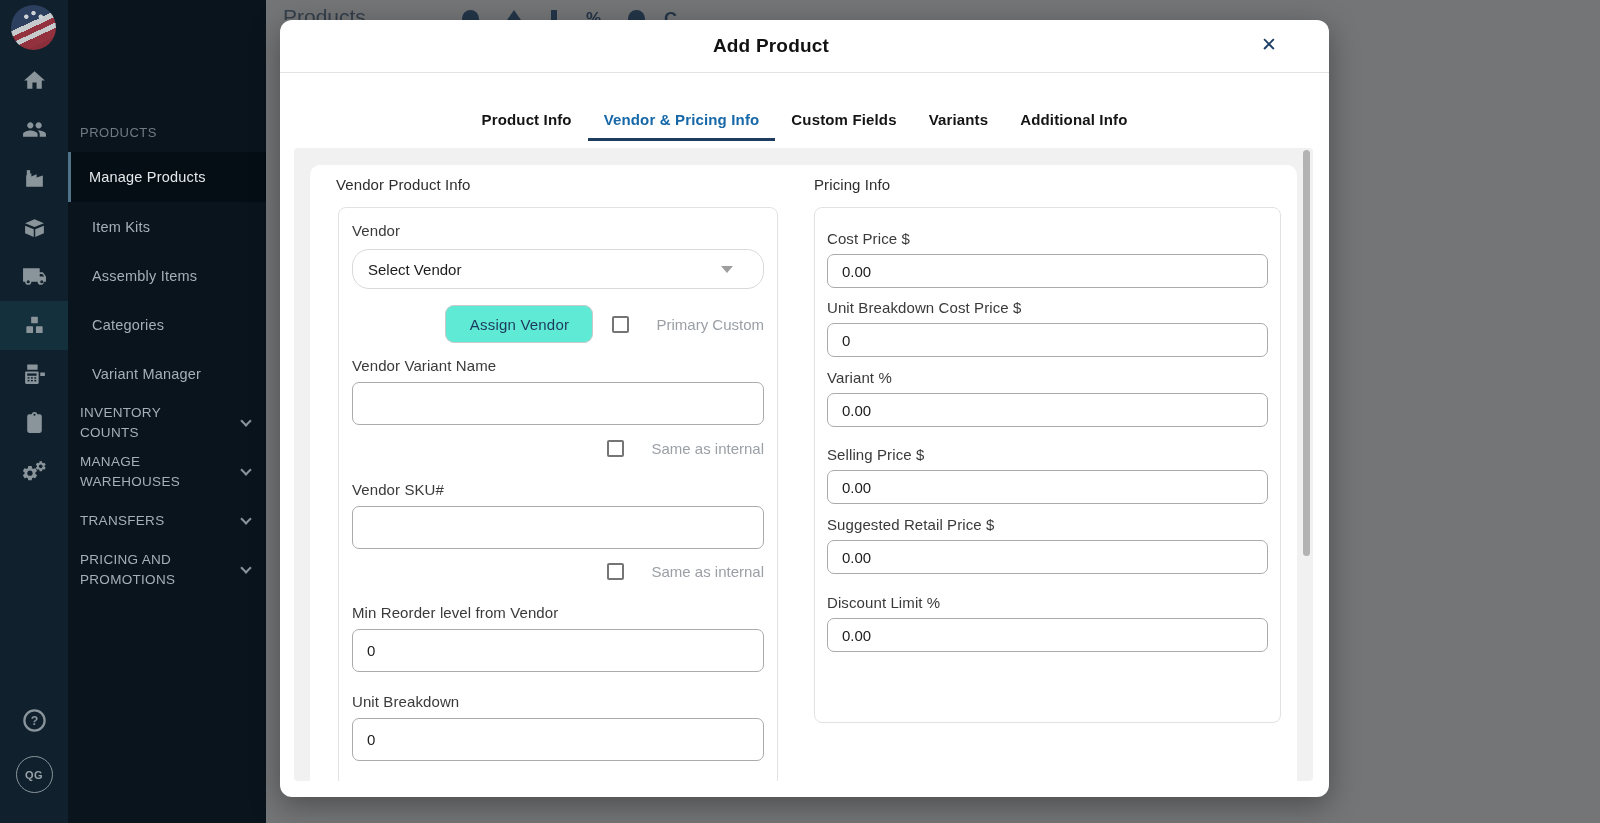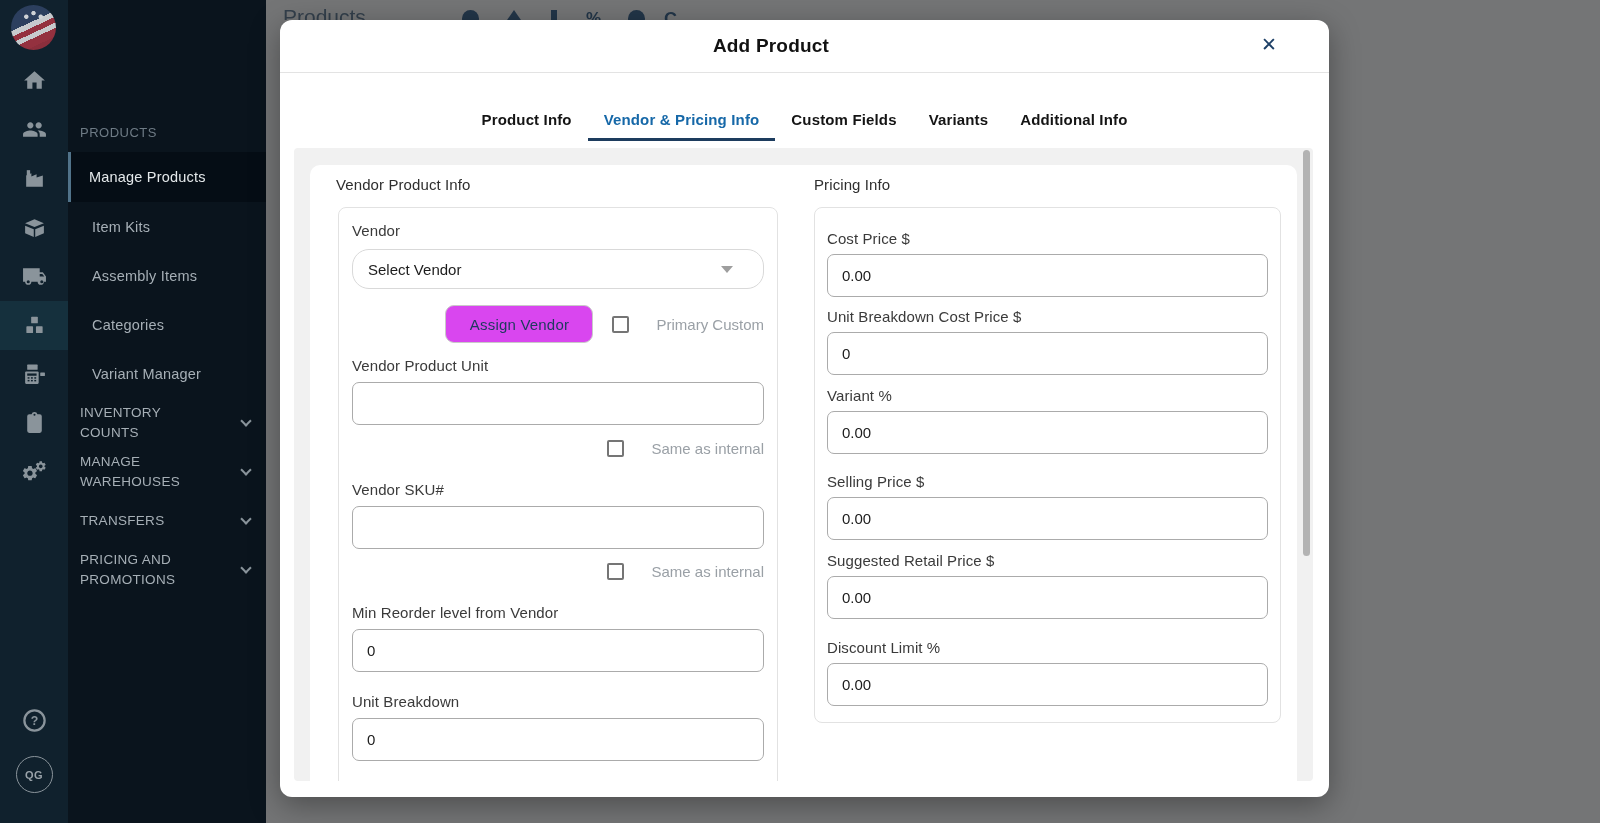--- a/index.html
+++ b/index.html
@@ -75,24 +75,24 @@
   .card { position:absolute; top:42px; border:1px solid #e2e2e2; border-radius:8px; background:#fff; }
   .card.cl { left:28px; width:440px; height:640px; padding:14px 13px; }
   .card.cr { left:504px; width:467px; height:516px; padding:22px 12px; }
 
   .f-label { font-size:15px; color:#3a3a3a; letter-spacing:.1px; display:block; }
   .select { margin-top:10px; height:40px; border:1px solid #d9d9d9; border-radius:17px; display:flex; align-items:center; justify-content:space-between; padding:0 30px 0 15px; background:#fff; }
   .select-value { font-size:15px; color:#1c1c1c; }
   .caret { width:0; height:0; border-left:6px solid transparent; border-right:6px solid transparent; border-top:7px solid #9e9e9e; }
 
   .ti { display:block; width:100%; height:43px; border:1px solid #ababab; border-radius:7px; padding:0 14px; font-size:15px; color:#1b1b1b; font-family:inherit; margin-top:8px; background:#fff; outline:none; }
-  .card.cr .ti { height:43px; margin-top:7px; }
+  .card.cr .ti { height:34px; margin-top:7px; }
 
   .btn-row { margin-top:16px; display:flex; align-items:center; justify-content:flex-end; }
-  .btn { width:148px; height:38px; border:1px solid #c9c9c9; border-radius:9px; background:#d946ef; color:#1d3a5c; font-size:15px; font-weight:500; letter-spacing:.2px; display:flex; align-items:center; justify-content:center; font-family:inherit; }
+  .btn { width:148px; height:38px; border:1px solid #c9c9c9; border-radius:9px; background:#5eead4; color:#1d3a5c; font-size:15px; font-weight:500; letter-spacing:.2px; display:flex; align-items:center; justify-content:center; font-family:inherit; }
   .cb { width:17px; height:17px; border:2px solid #757575; border-radius:2px; background:#fff; flex:none; }
   .btn-row .cb { margin-left:19px; }
   .cb-label { color:#9aa0a6; font-size:15px; margin-left:27px; }
   .same-row { display:flex; align-items:center; justify-content:flex-end; }
 
   .mt15 { margin-top:15px; } .mt14 { margin-top:14px; } .mt24 { margin-top:24px; } .mt21 { margin-top:21px; }
   .rl11 { margin-top:11px; } .rl12 { margin-top:12px; } .rl19 { margin-top:19px; } .rl20 { margin-top:20px; }
 </style>
 </head>
 <body>
@@ -269,21 +269,21 @@
           <span class="select-value">Select Vendor</span>
           <span class="caret"></span>
         </div>
 
         <div class="btn-row">
           <button class="btn">Assign Vendor</button>
           <span class="cb"></span>
           <span class="cb-label">Primary Custom</span>
         </div>
 
-        <span class="f-label mt14">Vendor Product Unit</span>
+        <span class="f-label mt14">Vendor Variant Name</span>
         <input class="ti" type="text" style="">
         <div class="same-row mt15">
           <span class="cb"></span>
           <span class="cb-label">Same as internal</span>
         </div>
 
         <span class="f-label mt24">Vendor SKU#</span>
         <input class="ti" type="text" style="">
         <div class="same-row mt14">
           <span class="cb"></span>

